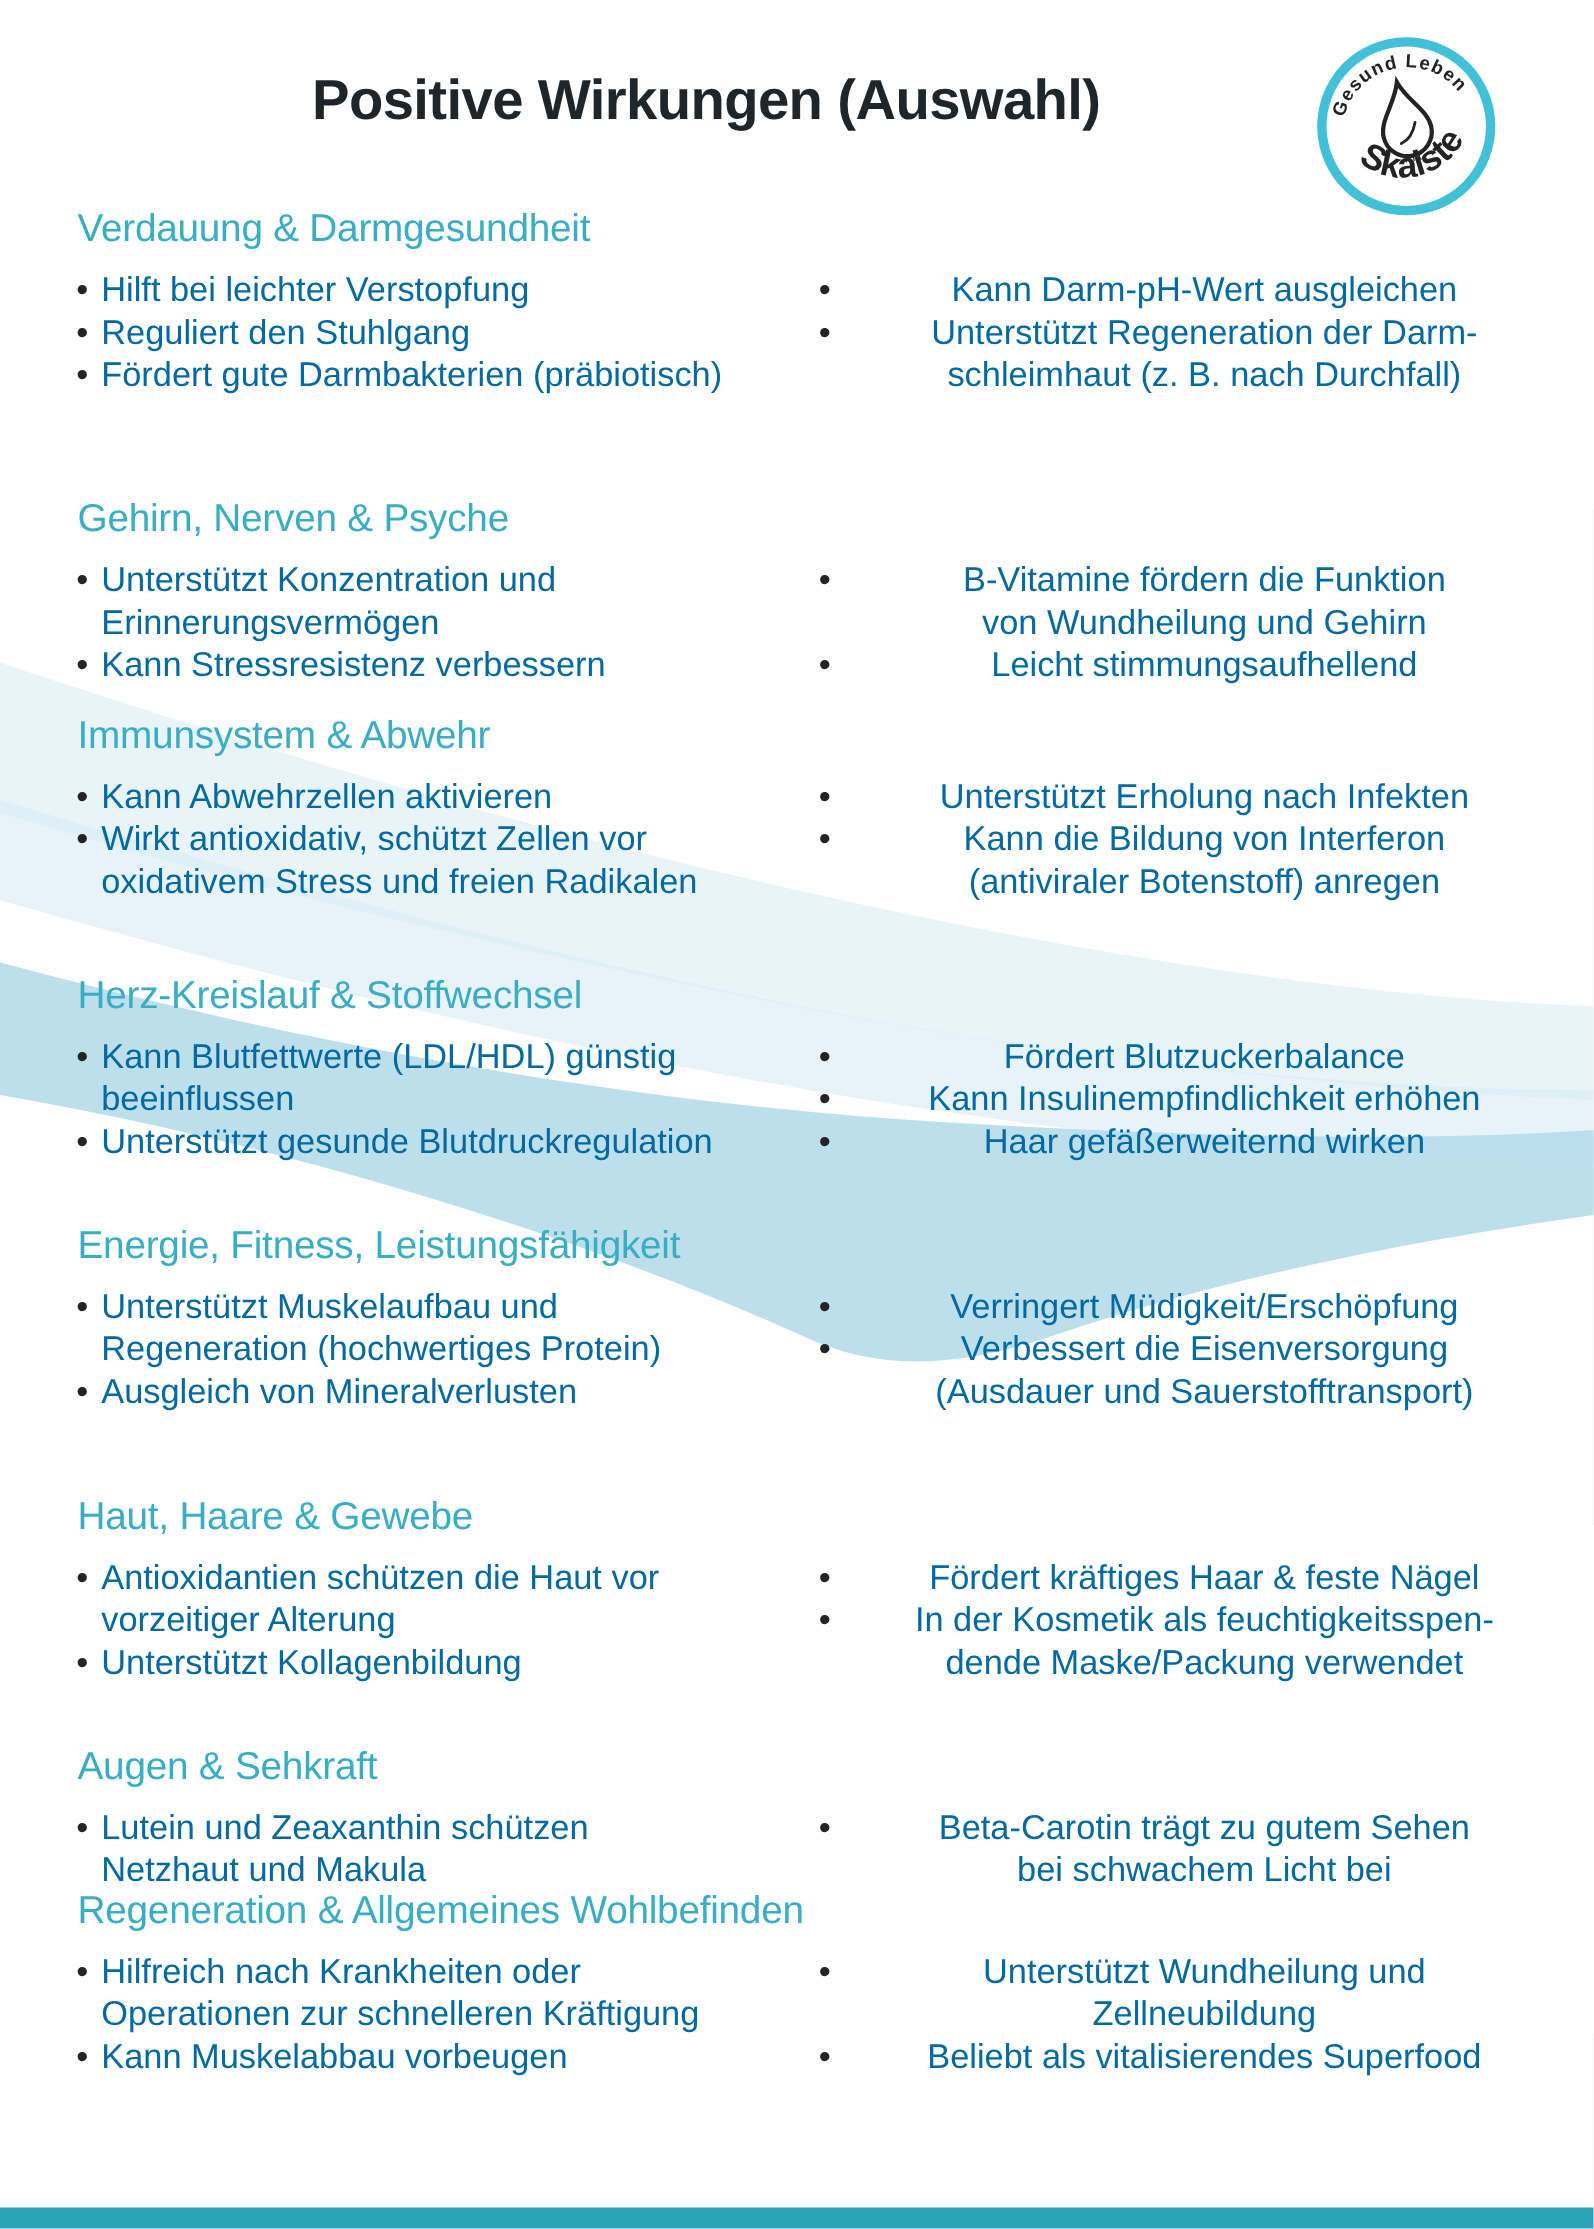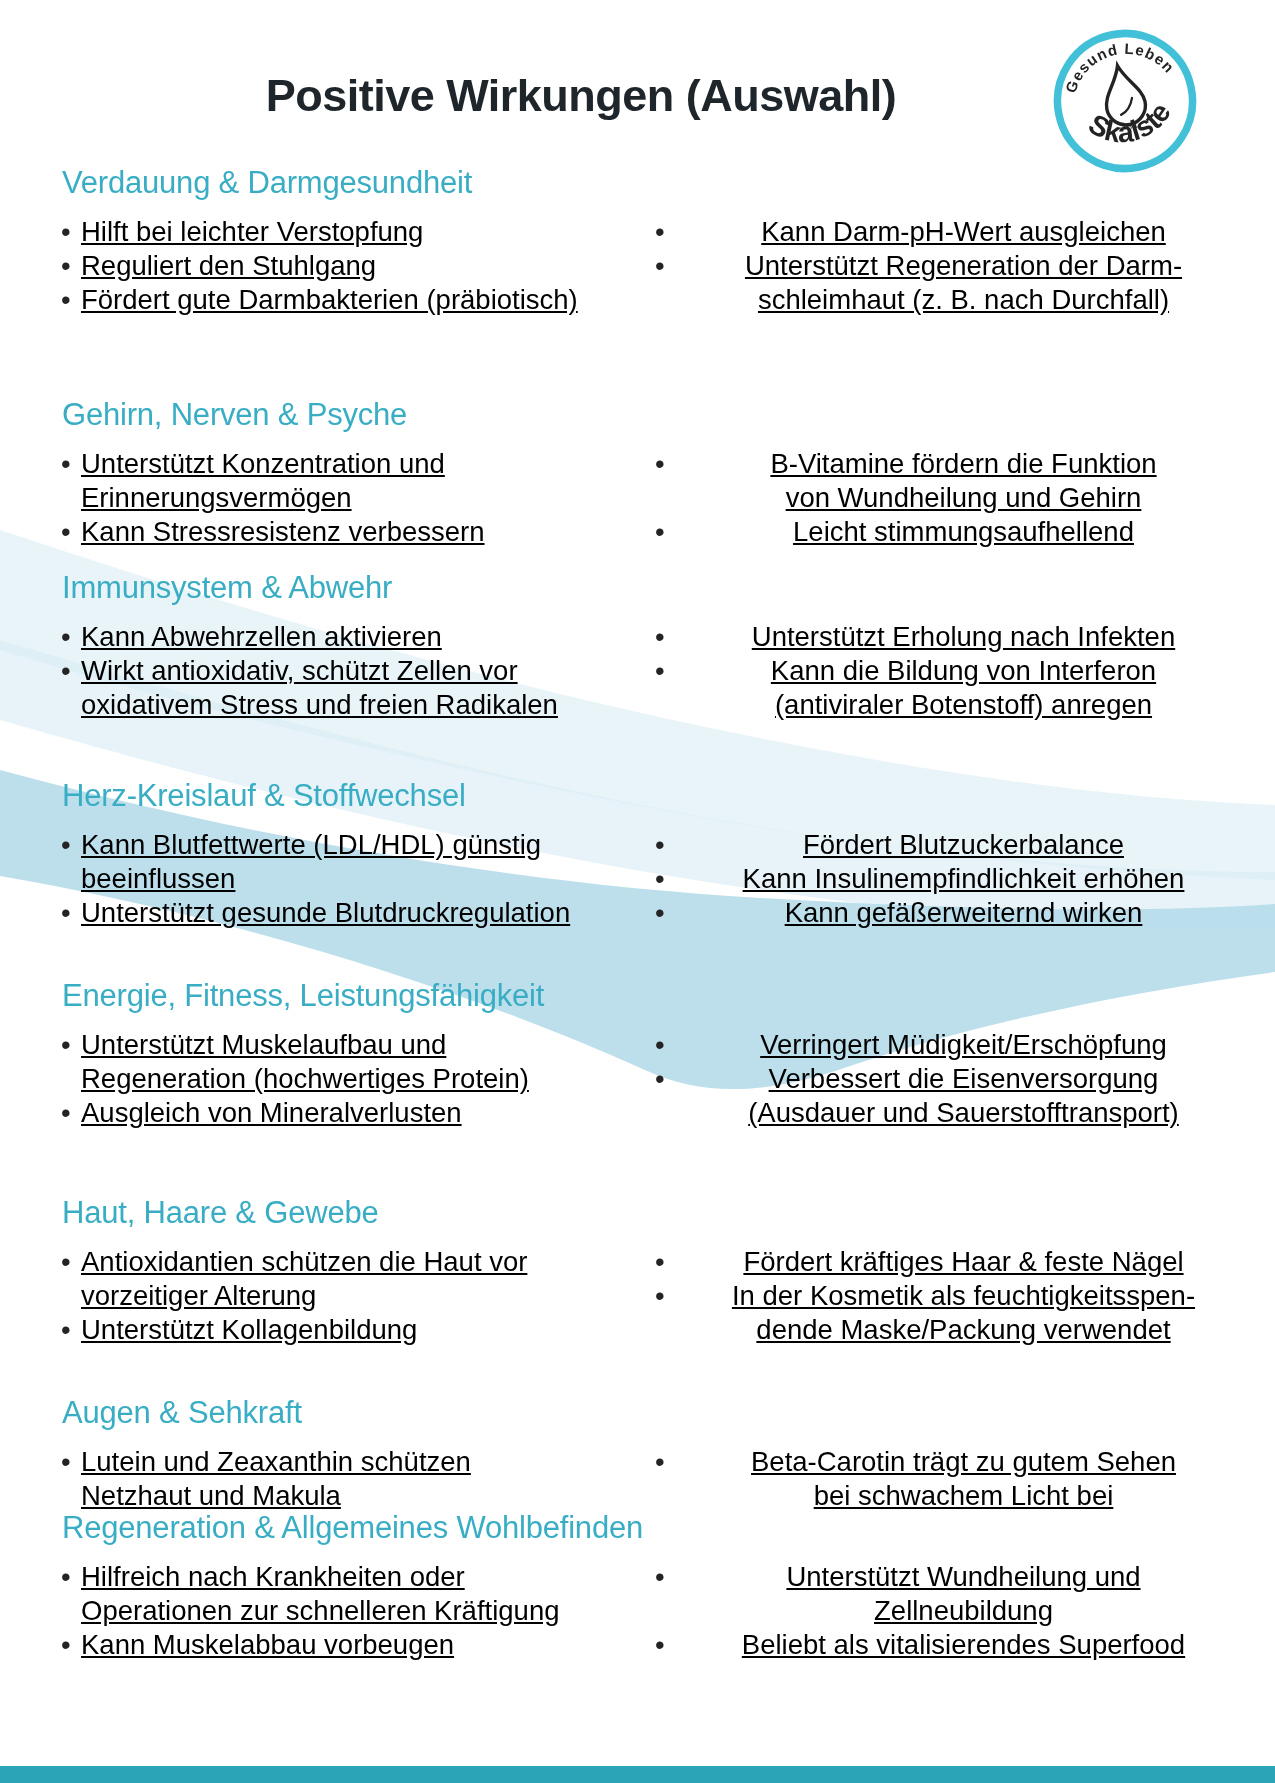--- a/index.html
+++ b/index.html
@@ -12,35 +12,35 @@
     margin:0 auto;
   }
   .bg-waves{position:absolute;left:0;top:0;width:1275px;height:1783px;z-index:0;}
   .content{position:relative;z-index:1;}
 
   .page-title{
     position:absolute;left:90px;top:54px;width:950px;
     text-align:center;
     font-size:45px;font-weight:700;letter-spacing:-0.5px;
     color:#1f262b;
-    margin:16px;
+    margin:0;
   }
   .brand-logo{position:absolute;left:1050px;top:26px;width:150px;height:150px;}
 
   .sec{position:absolute;left:0;width:1275px;}
   .sec h2{
     margin:0 0 0 62px;
     font-size:31px;line-height:40px;font-weight:400;
     letter-spacing:-0.2px;
     color:#38adc4;
   }
   .cols{position:relative;}
   ul.blist{
     list-style:none;margin:12px 0 0 0;padding:0;
-    font-size:27.5px;line-height:34px;color:#000000;text-decoration:underline;
+    font-size:27.5px;line-height:34px;color:#0369a1;
   }
   ul.col-left{position:absolute;left:58px;top:0;width:578px;}
   ul.col-right{position:absolute;left:652px;top:0;width:600px;text-align:center;}
   ul.blist li{
     position:relative;
     padding-left:23px;
     white-space:pre-line;
   }
   ul.blist li::before{
     content:"\2022";
@@ -138,21 +138,21 @@
       <h2>Herz-Kreislauf &amp; Stoffwechsel</h2>
       <div class="cols">
         <ul class="blist col-left">
             <li>Kann Blutfettwerte (LDL/HDL) günstig
 beeinflussen</li>
             <li>Unterstützt gesunde Blutdruckregulation</li>
           </ul>
         <ul class="blist col-right">
             <li>Fördert Blutzuckerbalance</li>
             <li>Kann Insulinempfindlichkeit erhöhen</li>
-            <li>Kann gefäßerweiternd wirken</li>
+            <li>Haar gefäßerweiternd wirken</li>
           </ul>
       </div>
     </section>
 
     <section class="sec" style="top:976px">
       <h2>Energie, Fitness, Leistungsfähigkeit</h2>
       <div class="cols">
         <ul class="blist col-left">
             <li>Unterstützt Muskelaufbau und
 Regeneration (hochwertiges Protein)</li>

